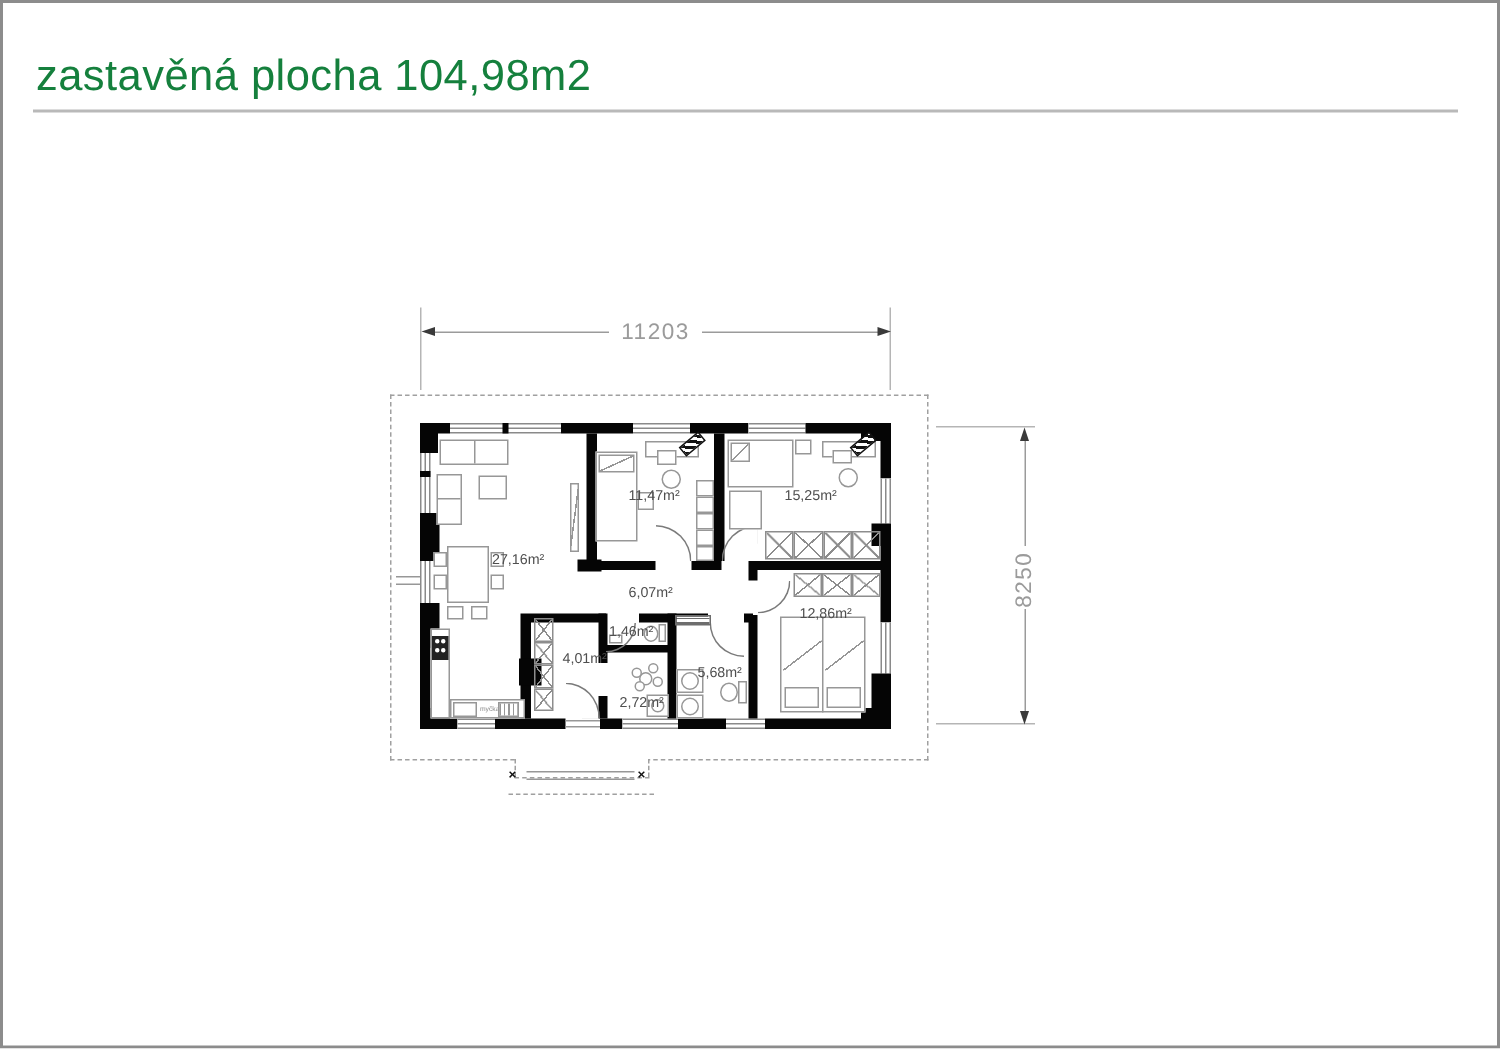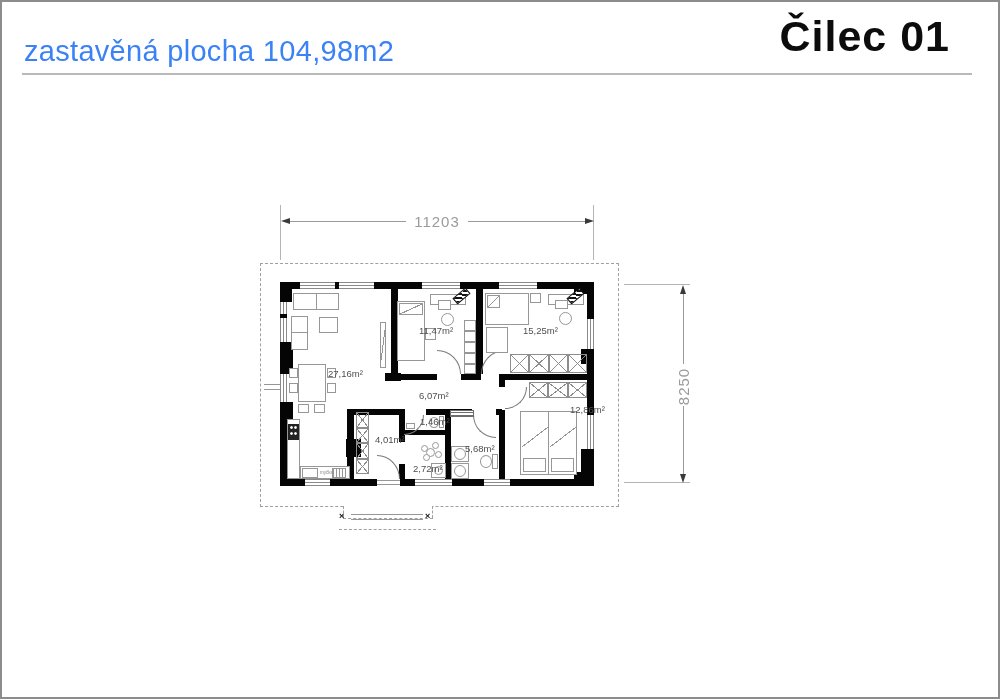--- a/index.html
+++ b/index.html
@@ -1,19 +1,19 @@
 <!DOCTYPE html>
 <html><head>
 <meta charset="utf-8">
 <style>
   html,body{margin:0;padding:0;background:#fff;font-family:"Liberation Sans",sans-serif;}
   .sheet{position:relative;width:1000px;height:699px;box-sizing:border-box;border:2px solid #8c8c8c;background:#fff;overflow:hidden;}
   .abs{position:absolute;}
   
-  .title{left:22px;top:33px;font-size:29px;letter-spacing:.3px;color:#3b82f6;white-space:nowrap;text-align:center;}
+  .title{left:22px;top:33px;font-size:29px;letter-spacing:.3px;color:#15803d;white-space:nowrap;text-align:center;}
   .subtitle{left:27px;top:76px;font-size:29px;letter-spacing:.3px;color:#161616;white-space:nowrap;}
   .logo{right:48px;top:10px;font-size:43px;font-weight:800;letter-spacing:1px;color:#0c0c0c;white-space:nowrap;}
   .sep{left:20px;top:71px;width:950px;height:2px;background:#b9b9b9;}
   
   .wall{background:#050505;}
   .winH{box-sizing:border-box;border-top:1px solid #8a8a8a;border-bottom:1px solid #8a8a8a;background:linear-gradient(#8a8a8a,#8a8a8a) center/100% 1px no-repeat #fff;}
   .winV{box-sizing:border-box;border-left:1px solid #8a8a8a;border-right:1px solid #8a8a8a;background:linear-gradient(#8a8a8a,#8a8a8a) center/1px 100% no-repeat #fff;}
   .roof{box-sizing:border-box;border:1px dashed #a0a0a0;}
   .dash-h{border-top:1px dashed #a0a0a0;}
   .dash-v{border-left:1px dashed #a0a0a0;}
@@ -51,21 +51,20 @@
   .tinylabel{color:#8a8a8a;font-size:4.5px;white-space:nowrap;}
   .xmark{color:#111;font-size:9px;font-weight:bold;line-height:9px;}
 </style>
 </head>
 <body>
 
 <div class="sheet">
 
   <div class="abs title">zastavěná plocha 104,98m2</div>
   <div class="abs sep"></div>
-  <div class="abs logo">Čilec 01</div>
 
   <div class="abs ext" style="left:278px;top:203px;width:1px;height:55px;"></div>
   <div class="abs ext" style="left:591px;top:203px;width:1px;height:55px;"></div>
   <div class="abs dimline" style="left:284px;top:219px;width:120px;height:1px;"></div>
   <div class="abs dimline" style="left:466px;top:219px;width:120px;height:1px;"></div>
   <div class="abs arr arr-l" style="left:279px;top:216px;"></div>
   <div class="abs arr arr-r" style="left:583px;top:216px;"></div>
   <div class="abs dimtxt" style="left:405px;top:211px;width:60px;">11203</div>
 
   <div class="abs ext" style="left:622px;top:282px;width:66px;height:1px;"></div>
@@ -253,19 +252,19 @@
   <div class="abs f" style="left:490px;top:452px;width:6px;height:15px;"></div>
   <div class="abs circ" style="left:478px;top:453px;width:12px;height:13px;"></div>
 
   <div class="abs fl" style="left:262px;top:382px;width:16px;height:1px;"></div>
   <div class="abs fl" style="left:262px;top:387px;width:16px;height:1px;"></div>
 
   <div class="abs roomlabel" style="left:326px;top:366px;">27,16m²</div>
   <div class="abs roomlabel" style="left:417px;top:323px;">11,47m²</div>
   <div class="abs roomlabel" style="left:521px;top:323px;">15,25m²</div>
   <div class="abs roomlabel" style="left:417px;top:388px;">6,07m²</div>
-  <div class="abs roomlabel" style="left:531px;top:402px;margin-left:37px;">12,86m²</div>
+  <div class="abs roomlabel" style="left:531px;top:402px;">12,86m²</div>
   <div class="abs roomlabel" style="left:373px;top:432px;">4,01m²</div>
-  <div class="abs roomlabel" style="left:404px;top:414px;margin-left:14px;">1,46m²</div>
+  <div class="abs roomlabel" style="left:404px;top:414px;">1,46m²</div>
   <div class="abs roomlabel" style="left:411px;top:461px;">2,72m²</div>
   <div class="abs roomlabel" style="left:463px;top:441px;">5,68m²</div>
 
 </div>
 
 </body></html>

